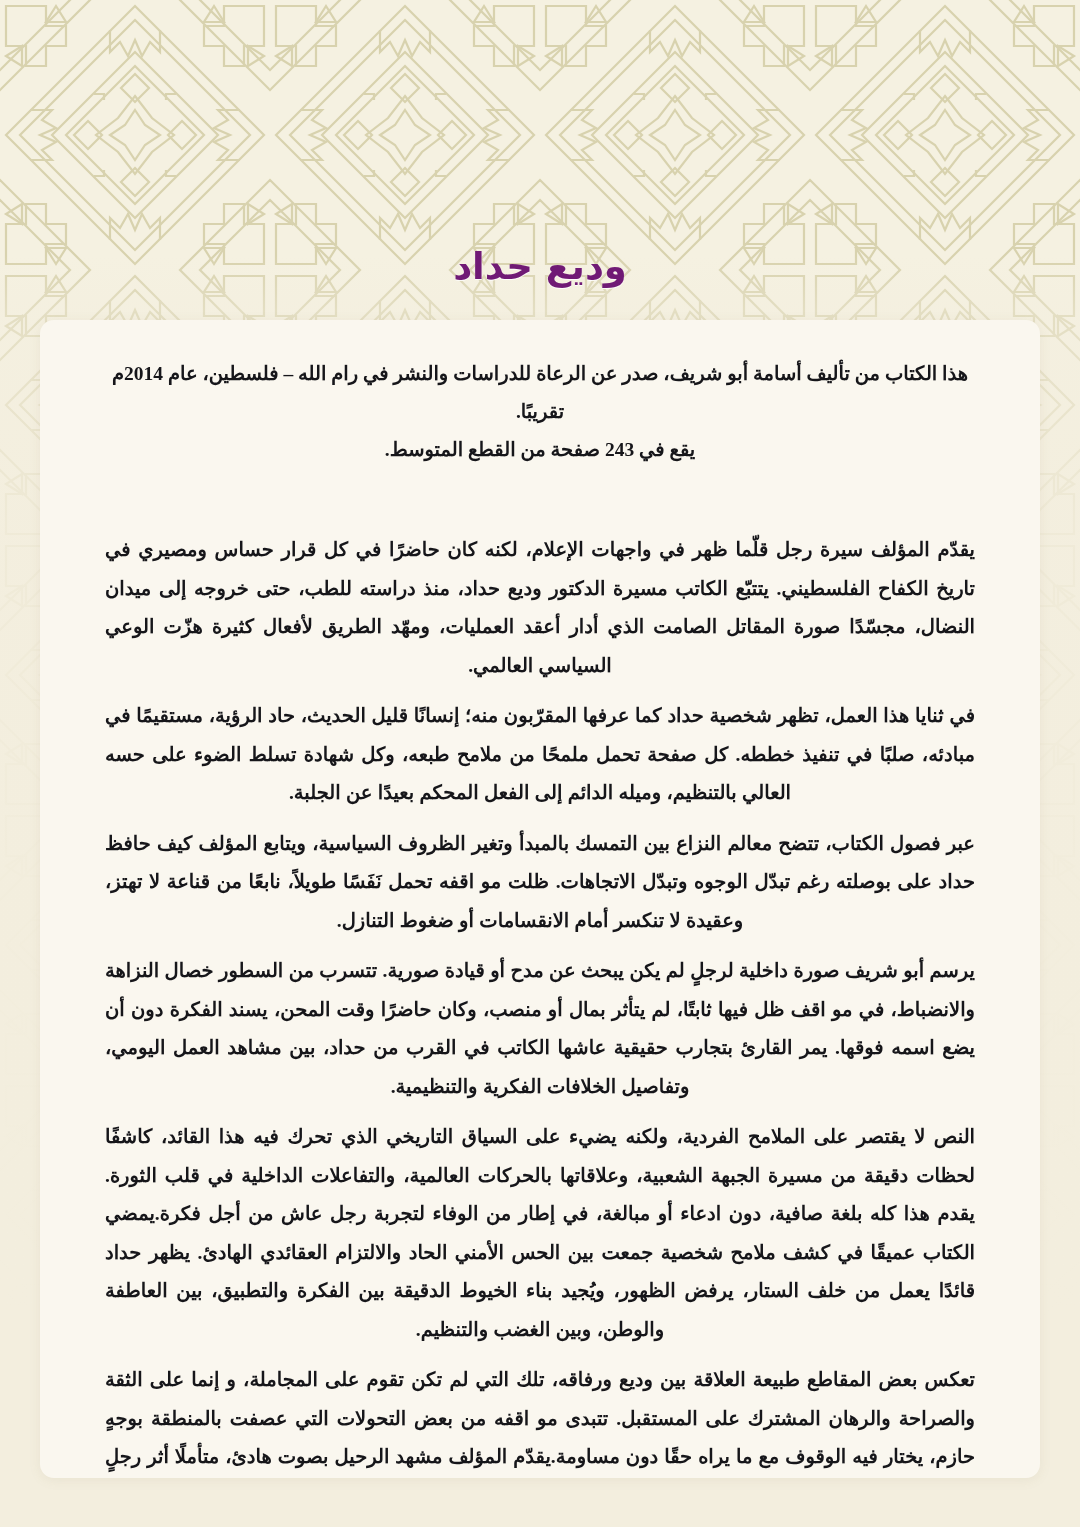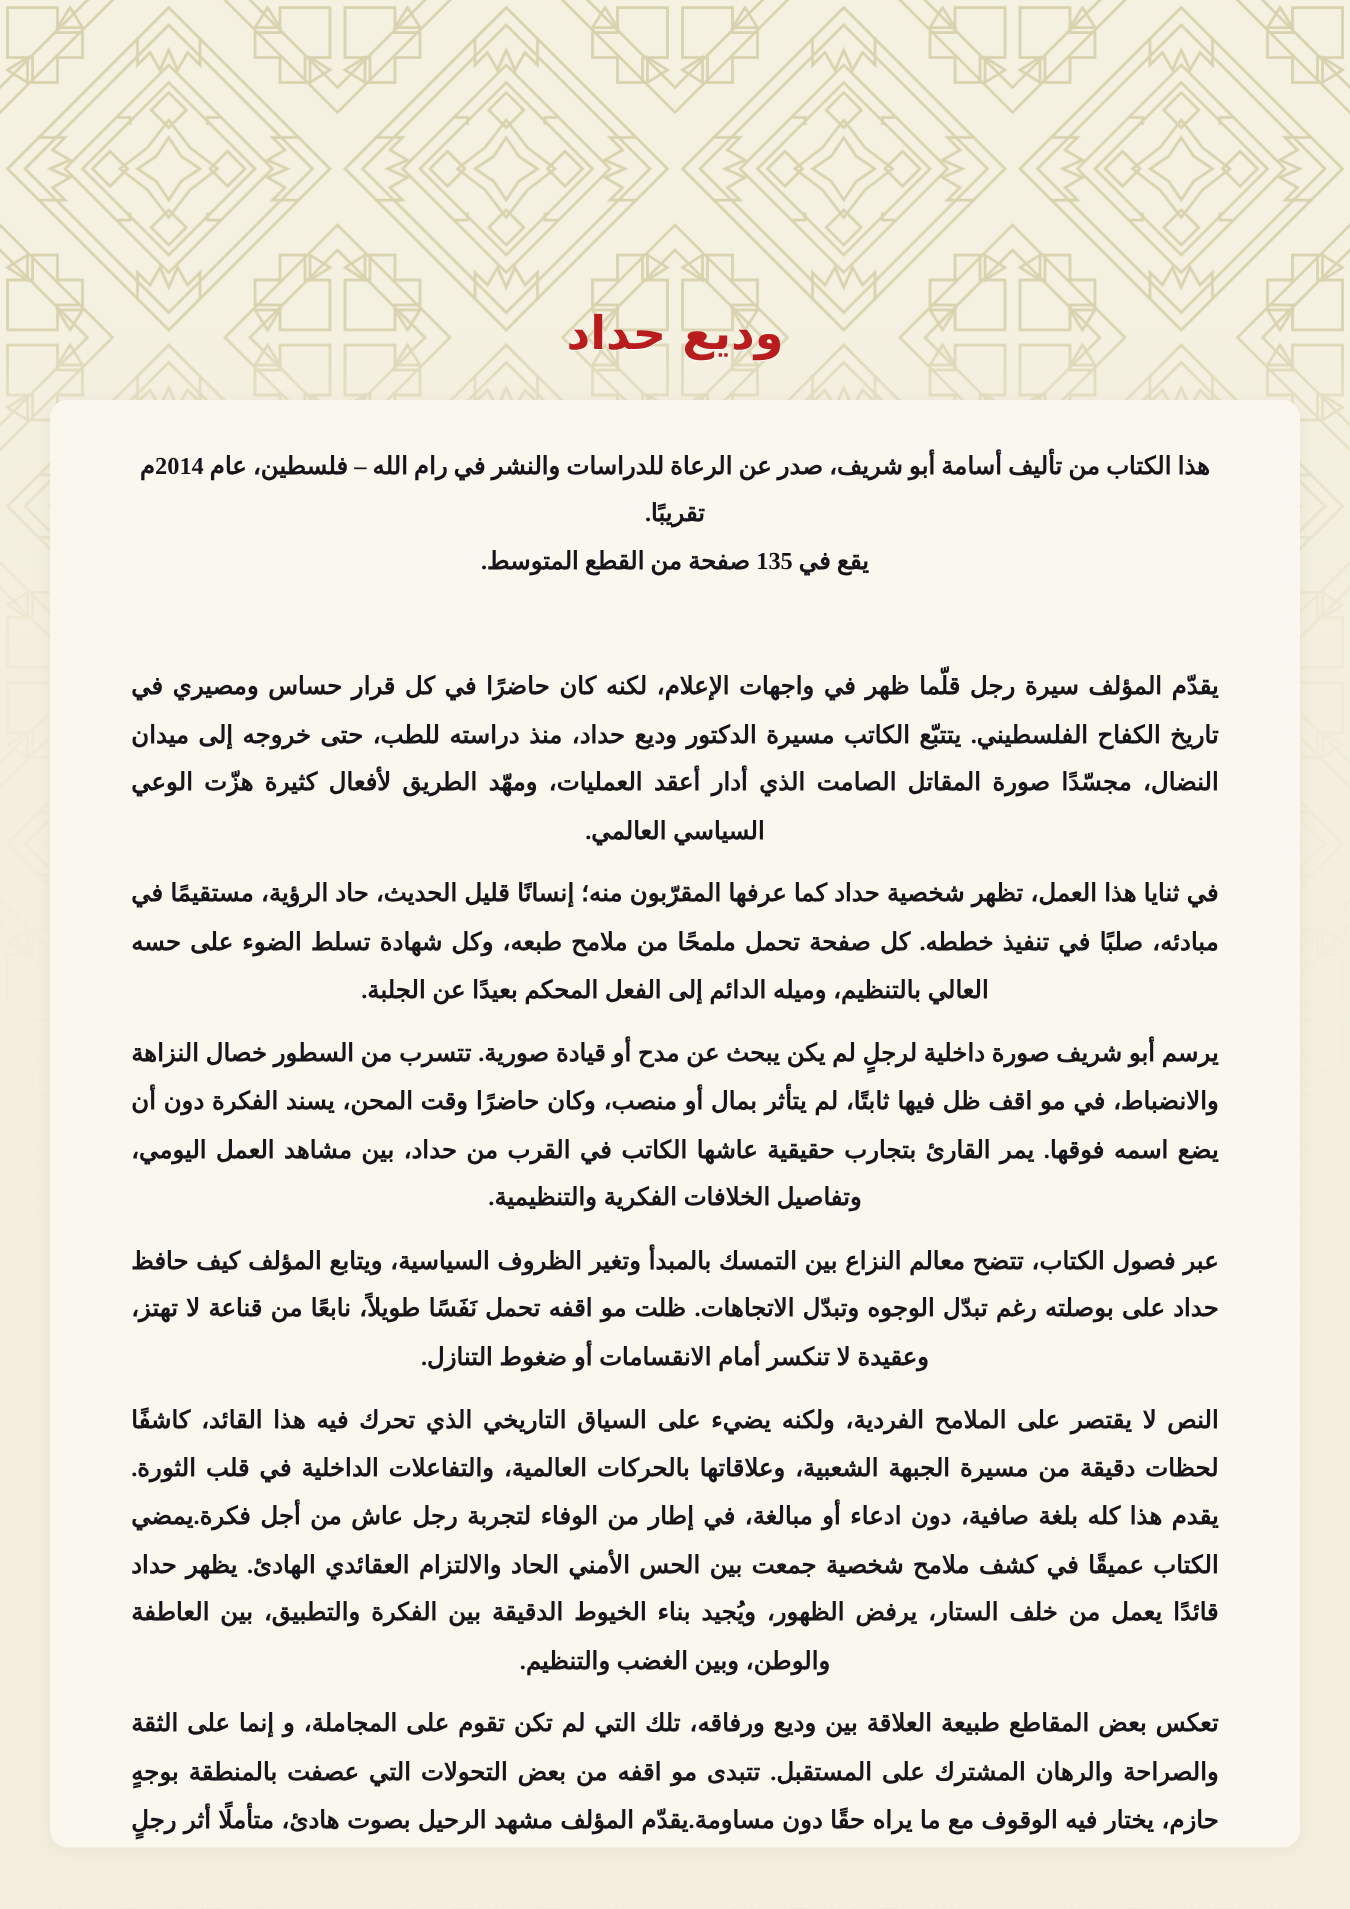--- a/index.html
+++ b/index.html
@@ -55,21 +55,21 @@
     width: 1080px;
     text-align: center;
     z-index: 5;
   }
   #book-title {
     display: inline-block;
     font-family: "DejaVu Sans", "Liberation Sans", sans-serif;
     font-weight: bold;
     font-size: 37px;
     line-height: 48px;
-    color: #b91c1c;
+    color: #701a75;
     letter-spacing: 0.5px;
     text-shadow: 0 1px 0 rgba(255,255,255,0.85);
     direction: rtl;
     margin-top: 21px;
   }
 
   
   #card {
     position: absolute;
     left: 40px;
@@ -181,28 +181,28 @@
 
   <div id="title-wrap">
     <h1 id="book-title">وديع حداد</h1>
   </div>
 
   <div id="card">
     <div id="card-inner">
 
       <div class="intro-block">
         <p>هذا الكتاب من تأليف أسامة أبو شريف، صدر عن الرعاة للدراسات والنشر في رام الله – فلسطين، عام 2014م تقريبًا.</p>
-        <p>يقع في 135 صفحة من القطع المتوسط.</p>
+        <p>يقع في 243 صفحة من القطع المتوسط.</p>
       </div>
 
       <div id="body-block">
         <p>يقدّم المؤلف سيرة رجل قلّما ظهر في واجهات الإعلام، لكنه كان حاضرًا في كل قرار حساس ومصيري في تاريخ الكفاح الفلسطيني. يتتبّع الكاتب مسيرة الدكتور وديع حداد، منذ دراسته للطب، حتى خروجه إلى ميدان النضال، مجسّدًا صورة المقاتل الصامت الذي أدار أعقد العمليات، ومهّد الطريق لأفعال كثيرة هزّت الوعي السياسي العالمي.</p>
         <p>في ثنايا هذا العمل، تظهر شخصية حداد كما عرفها المقرّبون منه؛ إنسانًا قليل الحديث، حاد الرؤية، مستقيمًا في مبادئه، صلبًا في تنفيذ خططه. كل صفحة تحمل ملمحًا من ملامح طبعه، وكل شهادة تسلط الضوء على حسه العالي بالتنظيم، وميله الدائم إلى الفعل المحكم بعيدًا عن الجلبة.</p>
+        <p>عبر فصول الكتاب، تتضح معالم النزاع بين التمسك بالمبدأ وتغير الظروف السياسية، ويتابع المؤلف كيف حافظ حداد على بوصلته رغم تبدّل الوجوه وتبدّل الاتجاهات. ظلت مو اقفه تحمل نَفَسًا طويلاً، نابعًا من قناعة لا تهتز، وعقيدة لا تنكسر أمام الانقسامات أو ضغوط التنازل.</p>
         <p>يرسم أبو شريف صورة داخلية لرجلٍ لم يكن يبحث عن مدح أو قيادة صورية. تتسرب من السطور خصال النزاهة والانضباط، في مو اقف ظل فيها ثابتًا، لم يتأثر بمال أو منصب، وكان حاضرًا وقت المحن، يسند الفكرة دون أن يضع اسمه فوقها. يمر القارئ بتجارب حقيقية عاشها الكاتب في القرب من حداد، بين مشاهد العمل اليومي، وتفاصيل الخلافات الفكرية والتنظيمية.</p>
-        <p>عبر فصول الكتاب، تتضح معالم النزاع بين التمسك بالمبدأ وتغير الظروف السياسية، ويتابع المؤلف كيف حافظ حداد على بوصلته رغم تبدّل الوجوه وتبدّل الاتجاهات. ظلت مو اقفه تحمل نَفَسًا طويلاً، نابعًا من قناعة لا تهتز، وعقيدة لا تنكسر أمام الانقسامات أو ضغوط التنازل.</p>
         <p>النص لا يقتصر على الملامح الفردية، ولكنه يضيء على السياق التاريخي الذي تحرك فيه هذا القائد، كاشفًا لحظات دقيقة من مسيرة الجبهة الشعبية، وعلاقاتها بالحركات العالمية، والتفاعلات الداخلية في قلب الثورة. يقدم هذا كله بلغة صافية، دون ادعاء أو مبالغة، في إطار من الوفاء لتجربة رجل عاش من أجل فكرة.يمضي الكتاب عميقًا في كشف ملامح شخصية جمعت بين الحس الأمني الحاد والالتزام العقائدي الهادئ. يظهر حداد قائدًا يعمل من خلف الستار، يرفض الظهور، ويُجيد بناء الخيوط الدقيقة بين الفكرة والتطبيق، بين العاطفة والوطن، وبين الغضب والتنظيم.</p>
         <p>تعكس بعض المقاطع طبيعة العلاقة بين وديع ورفاقه، تلك التي لم تكن تقوم على المجاملة، و إنما على الثقة والصراحة والرهان المشترك على المستقبل. تتبدى مو اقفه من بعض التحولات التي عصفت بالمنطقة بوجهٍ حازم، يختار فيه الوقوف مع ما يراه حقًا دون مساومة.يقدّم المؤلف مشهد الرحيل بصوت هادئ، متأملًا أثر رجلٍ لم يكن يبحث عن موته، لكنه كان يعيش وكأن الفناء مجرد موعد مؤجل. تكشف النهاية جانبًا إنسانيًا دقيقًا، حين ينطفئ الجسد ويبقى الحضور المعنوي حاضرًا في الذاكرة، وفي ملامح الذين عرفوه.كل فقرة تحمل في طياتها غصة، وسردًا شفيفًا، واعتر افًا دفينًا بقيمة ذلك الذي سار في طريق الكبار، وترك خلفه عبق فكرة يصعب أن تنطفئ.</p>
       </div>
 
     </div>
   </div>
 
 </div>
 
 </body></html>

